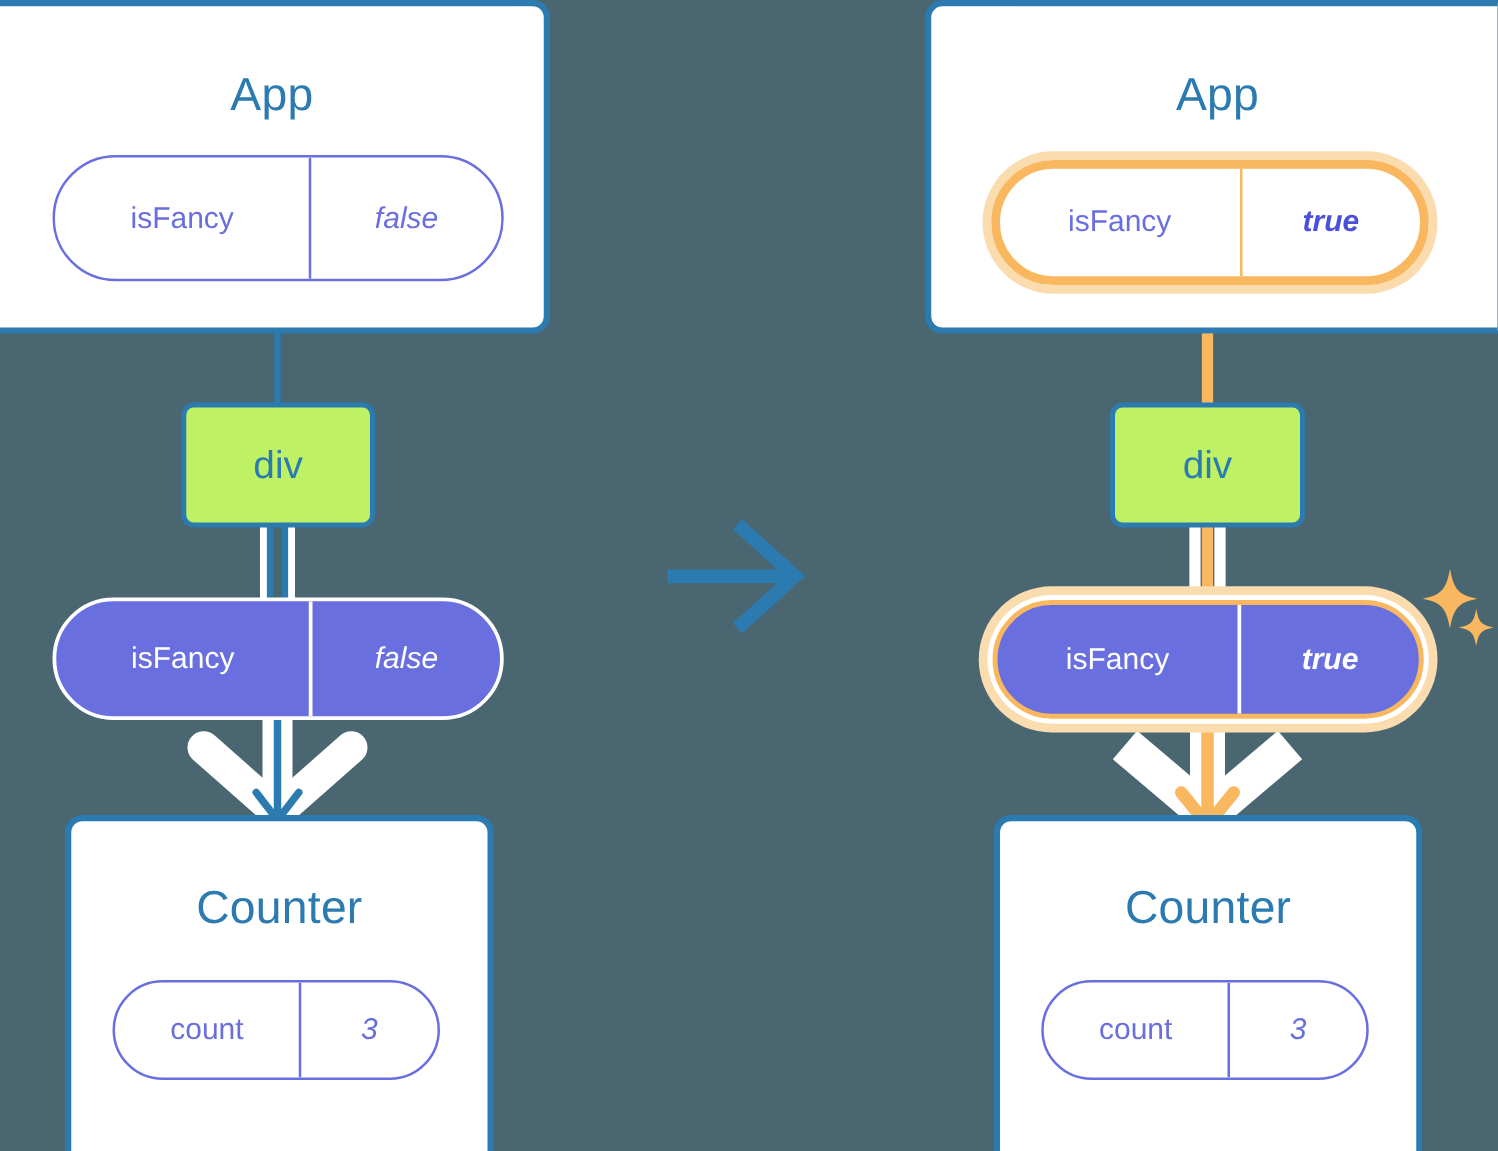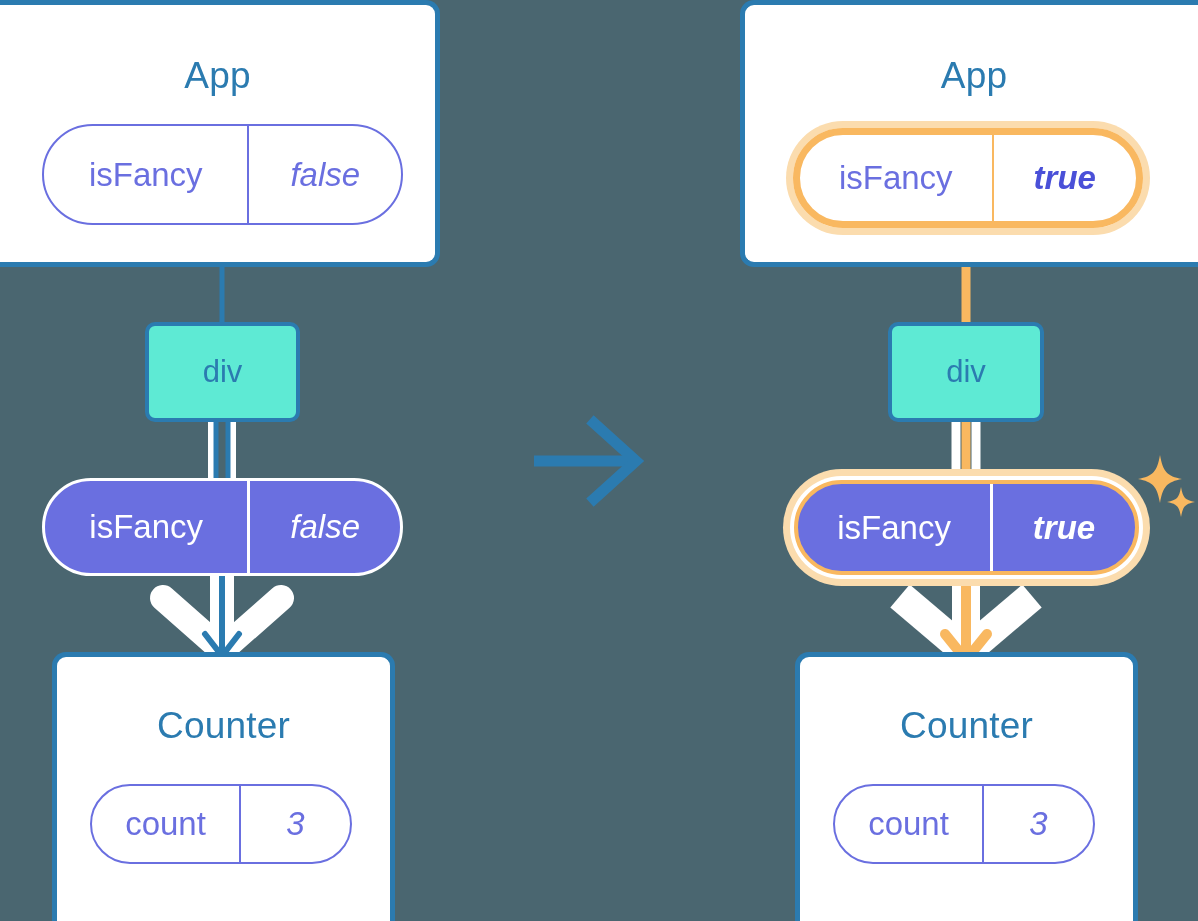--- a/index.html
+++ b/index.html
@@ -39,21 +39,21 @@
     left: 0;
     right: 0;
     text-align: center;
     color: #2B7BB0;
     font-size: 37px;
     font-family: "Liberation Sans", sans-serif;
     letter-spacing: 0.2px;
   }
   .node-box {
     position: absolute;
-    background: #5eead4;
+    background: #bef264;
     border: 4px solid #2B7BB0;
     border-radius: 10px;
     box-sizing: border-box;
     display: flex;
     align-items: center;
     justify-content: center;
     color: #2B7BB0;
     font-size: 31px;
   }
   
@@ -62,21 +62,21 @@
     box-sizing: border-box;
     display: flex;
     align-items: stretch;
     border-radius: 999px;
     overflow: hidden;
   }
   .pill .cell {
     display: flex;
     align-items: center;
     justify-content: center;
-    font-size: 33px;
+    font-size: 24px;
     box-sizing: border-box;
   }
   .pill .cell-key { flex: 0 0 57%; }
   .pill .cell-val { flex: 1 1 auto; font-style: italic; }
 
   
   .pill-outline {
     background: transparent;
     border: 2.5px solid #6A6FE0;
   }

